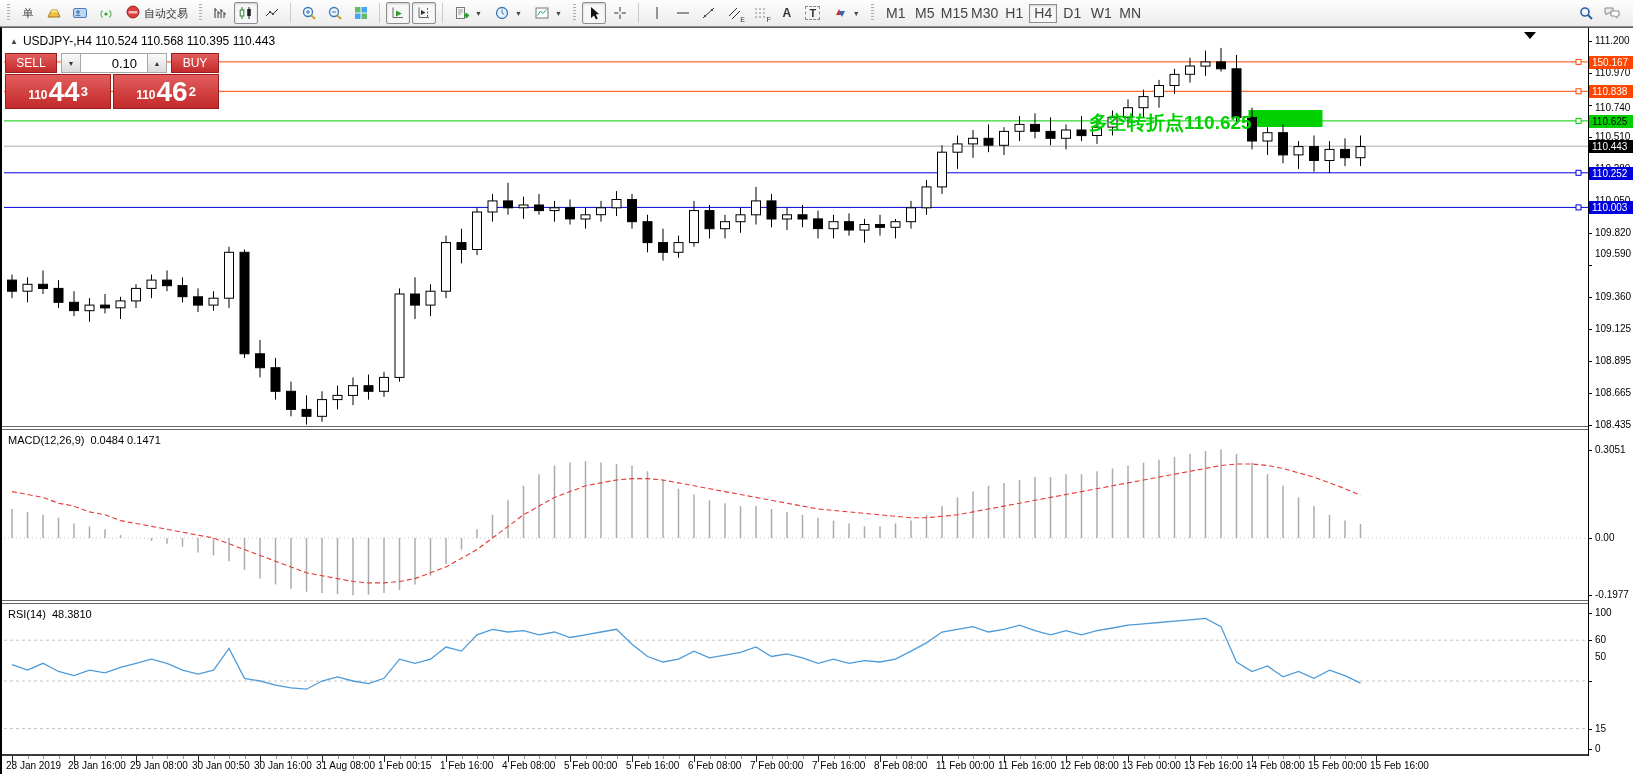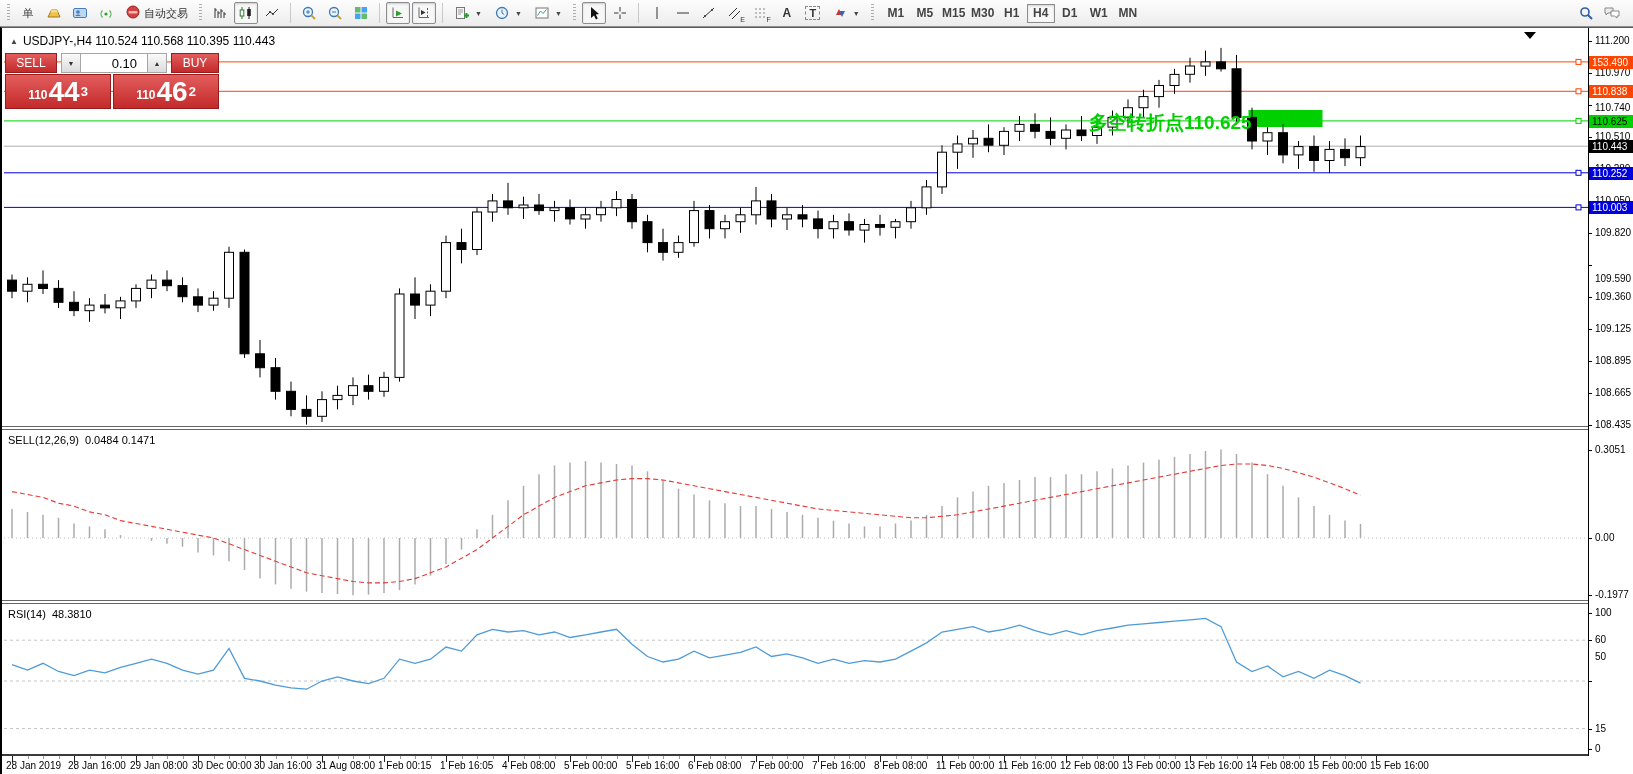--- a/index.html
+++ b/index.html
@@ -14,21 +14,21 @@
   .tb.active { border-color:#8d8d8d; background:#f7f7f7; box-shadow:inset 0 1px 2px rgba(0,0,0,.18); }
   .tb.wide { padding:0 4px; gap:3px; }
   .tb .caret { font-size:7px; color:#444; margin-left:2px; }
   .grip { width:3px; height:18px; margin:0 4px;
     background:repeating-linear-gradient(180deg,#adadad 0 1px,rgba(0,0,0,0) 1px 3px); }
   .sep { width:1px; height:20px; background:#c9c9c9; margin:0 4px; }
   .bigletter { font-size:12px; font-weight:bold; color:#333; }
   .subletter { position:absolute; right:1px; bottom:0; font-size:7px; color:#333; }
   .labelbox { border:1px dashed #888; padding:0 3px; font-size:11px; font-weight:bold; color:#333; }
   .tfgroup { display:flex; gap:1px; margin-left:2px; }
-  .tf { min-width:28px; height:19px; font-size:12px; font-weight:bold; color:#444;
+  .tf { min-width:28px; height:19px; font-size:14px; font-weight:normal; color:#444;
     display:flex; align-items:center; justify-content:center; border:1px solid transparent; }
   .tf.active { border-color:#8d8d8d; background:#f8f8f8; box-shadow:inset 0 1px 2px rgba(0,0,0,.15); }
   .flex1 { flex:1; }
 
   
   .chartwin { position:absolute; left:0; top:27px; width:1633px; height:747px; background:#fff;
     border-top:1px solid #5a5a5a; border-left:2px solid #000; }
   .chartwin svg { position:absolute; left:2px; }
   #svg-main { top:1px; }
   #svg-macd { top:402px; }
@@ -493,21 +493,21 @@
       <div class="bigbtn">
         <span class="pfx">110</span>
         <span class="main">46</span>
         <span class="sup">2</span>
       </div>
     </div>
   </div>
 
   <div class="panelsep" style="top:398px"></div>
   <div class="indlabel" style="top:406px">
-    <span>SELL(12,26,9)</span>
+    <span>MACD(12,26,9)</span>
       <span>0.0484 0.1471</span>
   </div>
   <svg id="svg-macd" width="1584" height="170">
       <line x1="0" y1="108" x2="1584" y2="108" stroke="#C4C4C4" stroke-dasharray="1,3"></line>
       <g>
         <line x1="8" y1="108" x2="8" y2="79.0" stroke="#ABABAB" stroke-width="1.5"></line>
         <line x1="23.5" y1="108" x2="23.5" y2="81.9" stroke="#ABABAB" stroke-width="1.5"></line>
         <line x1="39" y1="108" x2="39" y2="84.8" stroke="#ABABAB" stroke-width="1.5"></line>
         <line x1="54.5" y1="108" x2="54.5" y2="87.7" stroke="#ABABAB" stroke-width="1.5"></line>
         <line x1="70" y1="108" x2="70" y2="93.5" stroke="#ABABAB" stroke-width="1.5"></line>
@@ -621,21 +621,21 @@
       <div class="tick" style="top:74px">110.740</div>
       <div class="tickmark" style="top:109px"></div>
       <div class="tick" style="top:103px">110.510</div>
       <div class="tickmark" style="top:141px"></div>
       <div class="tick" style="top:135px">110.280</div>
       <div class="tickmark" style="top:173px"></div>
       <div class="tick" style="top:167px">110.050</div>
       <div class="tickmark" style="top:205px"></div>
       <div class="tick" style="top:199px">109.820</div>
       <div class="tickmark" style="top:237px"></div>
-      <div class="tick" style="top:245px">109.590</div>
+      <div class="tick" style="top:220px">109.590</div>
       <div class="tickmark" style="top:269px"></div>
       <div class="tick" style="top:263px">109.360</div>
       <div class="tickmark" style="top:301px"></div>
       <div class="tick" style="top:295px">109.125</div>
       <div class="tickmark" style="top:333px"></div>
       <div class="tick" style="top:327px">108.895</div>
       <div class="tickmark" style="top:365px"></div>
       <div class="tick" style="top:359px">108.665</div>
       <div class="tickmark" style="top:397px"></div>
       <div class="tick" style="top:391px">108.435</div>
@@ -648,21 +648,21 @@
       <div class="tickmark" style="top:585px"></div>
       <div class="tick" style="top:579px">100</div>
       <div class="tickmark" style="top:612px"></div>
       <div class="tick" style="top:606px">60</div>
       <div class="tickmark" style="top:653px"></div>
       <div class="tick" style="top:623px">50</div>
       <div class="tickmark" style="top:701px"></div>
       <div class="tick" style="top:695px">15</div>
       <div class="tickmark" style="top:721px"></div>
       <div class="tick" style="top:715px">0</div>
-      <div class="plabel" style="top:28px;background:#FF4500;color:#FFFFFF">153.490</div>
+      <div class="plabel" style="top:28px;background:#FF4500;color:#FFFFFF">150.167</div>
       <div class="plabel" style="top:57px;background:#FF4500;color:#FFFFFF">110.838</div>
       <div class="plabel" style="top:87px;background:#00D000;color:#000000">110.625</div>
       <div class="plabel" style="top:139px;background:#0000DE;color:#FFFFFF">110.252</div>
       <div class="plabel" style="top:173px;background:#0000DE;color:#FFFFFF">110.003</div>
       <div class="plabel" style="top:112px;background:#000000;color:#fff">110.443</div>
     </div>
   <div id="timeaxis">
       <div class="ttick" style="left:8px"></div>
       <div class="ttick" style="left:24px"></div>
       <div class="ttick" style="left:39px"></div>
@@ -751,29 +751,29 @@
       <div class="ttick" style="left:1326px"></div>
       <div class="ttick" style="left:1341px"></div>
       <div class="ttick" style="left:1357px"></div>
       <div class="ttickbig" style="left:8px"></div>
       <div class="tlabel" style="left:2px">28 Jan 2019</div>
       <div class="ttickbig" style="left:70px"></div>
       <div class="tlabel" style="left:64px">28 Jan 16:00</div>
       <div class="ttickbig" style="left:132px"></div>
       <div class="tlabel" style="left:126px">29 Jan 08:00</div>
       <div class="ttickbig" style="left:194px"></div>
-      <div class="tlabel" style="left:188px">30 Dec 00:00</div>
+      <div class="tlabel" style="left:188px">30 Jan 00:50</div>
       <div class="ttickbig" style="left:256px"></div>
       <div class="tlabel" style="left:250px">30 Jan 16:00</div>
       <div class="ttickbig" style="left:318px"></div>
       <div class="tlabel" style="left:312px">31 Aug 08:00</div>
       <div class="ttickbig" style="left:380px"></div>
       <div class="tlabel" style="left:374px">1 Feb 00:15</div>
       <div class="ttickbig" style="left:442px"></div>
-      <div class="tlabel" style="left:436px">1 Feb 16:05</div>
+      <div class="tlabel" style="left:436px">1 Feb 16:00</div>
       <div class="ttickbig" style="left:504px"></div>
       <div class="tlabel" style="left:498px">4 Feb 08:00</div>
       <div class="ttickbig" style="left:566px"></div>
       <div class="tlabel" style="left:560px">5 Feb 00:00</div>
       <div class="ttickbig" style="left:628px"></div>
       <div class="tlabel" style="left:622px">5 Feb 16:00</div>
       <div class="ttickbig" style="left:690px"></div>
       <div class="tlabel" style="left:684px">6 Feb 08:00</div>
       <div class="ttickbig" style="left:752px"></div>
       <div class="tlabel" style="left:746px">7 Feb 00:00</div>

